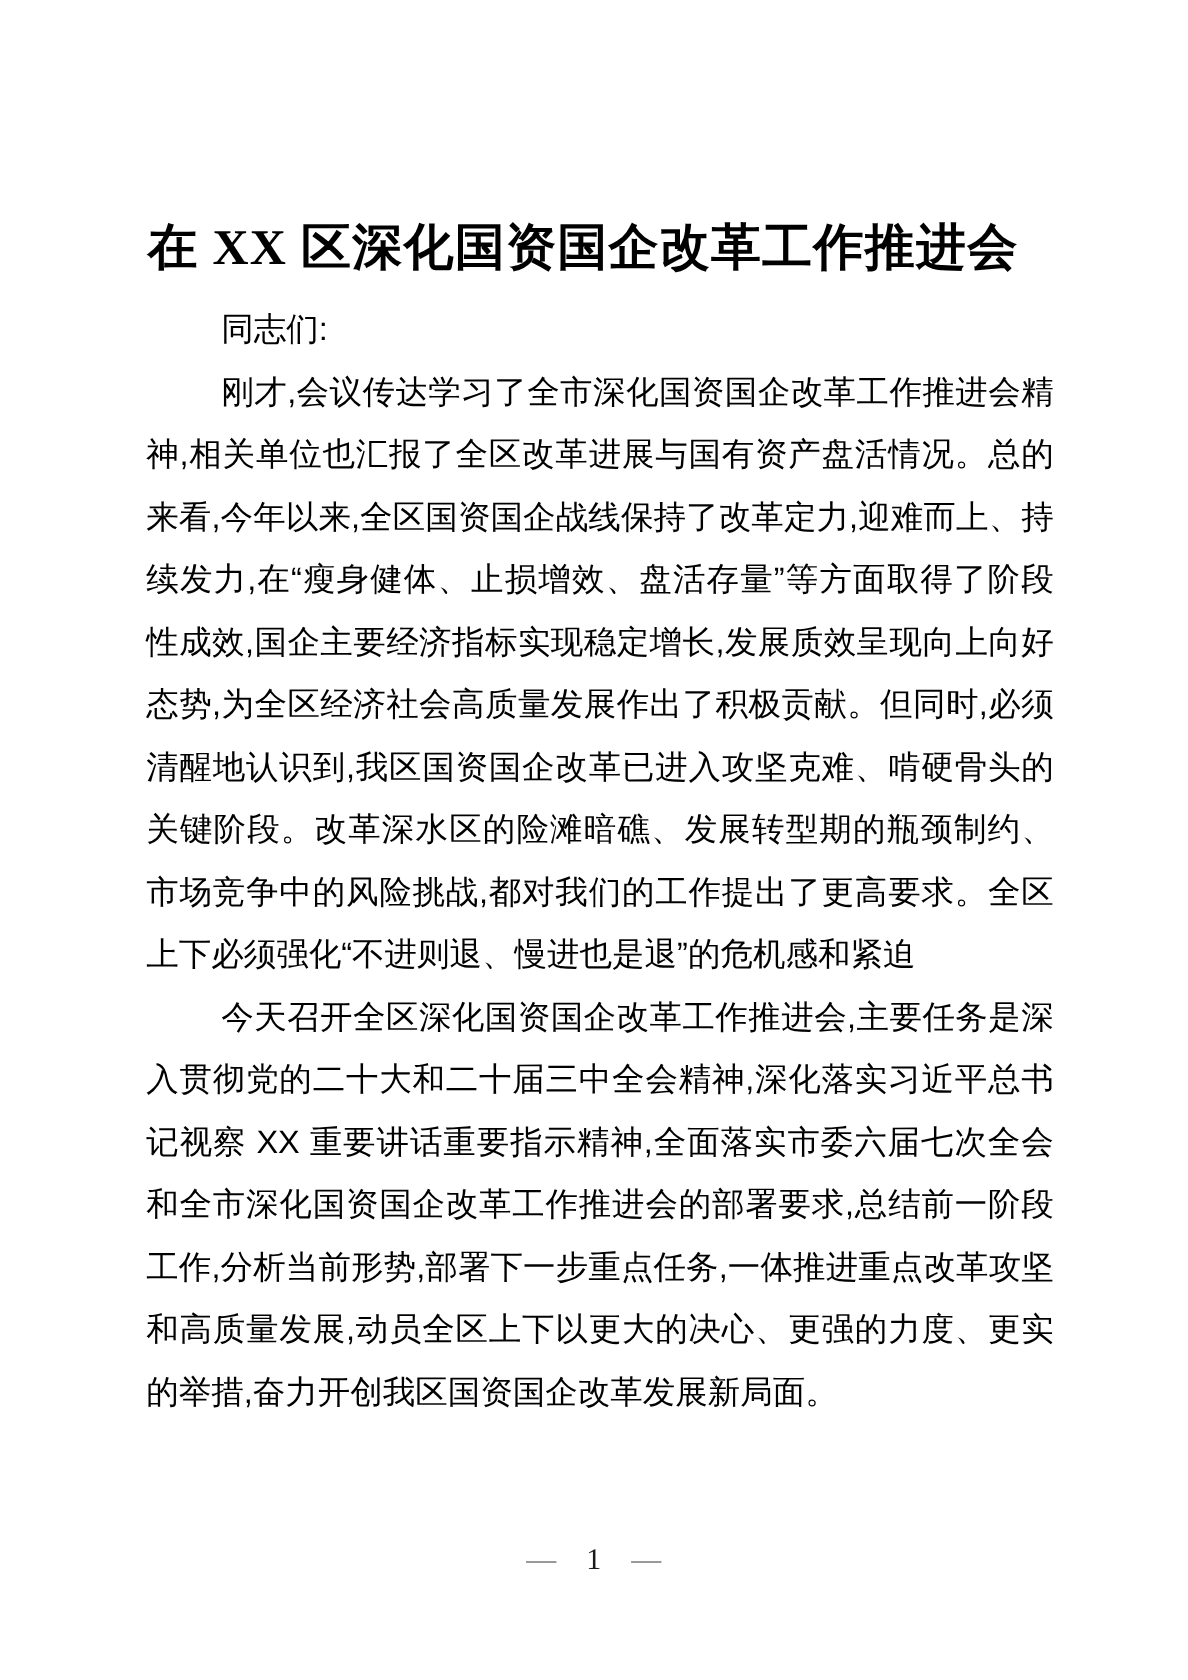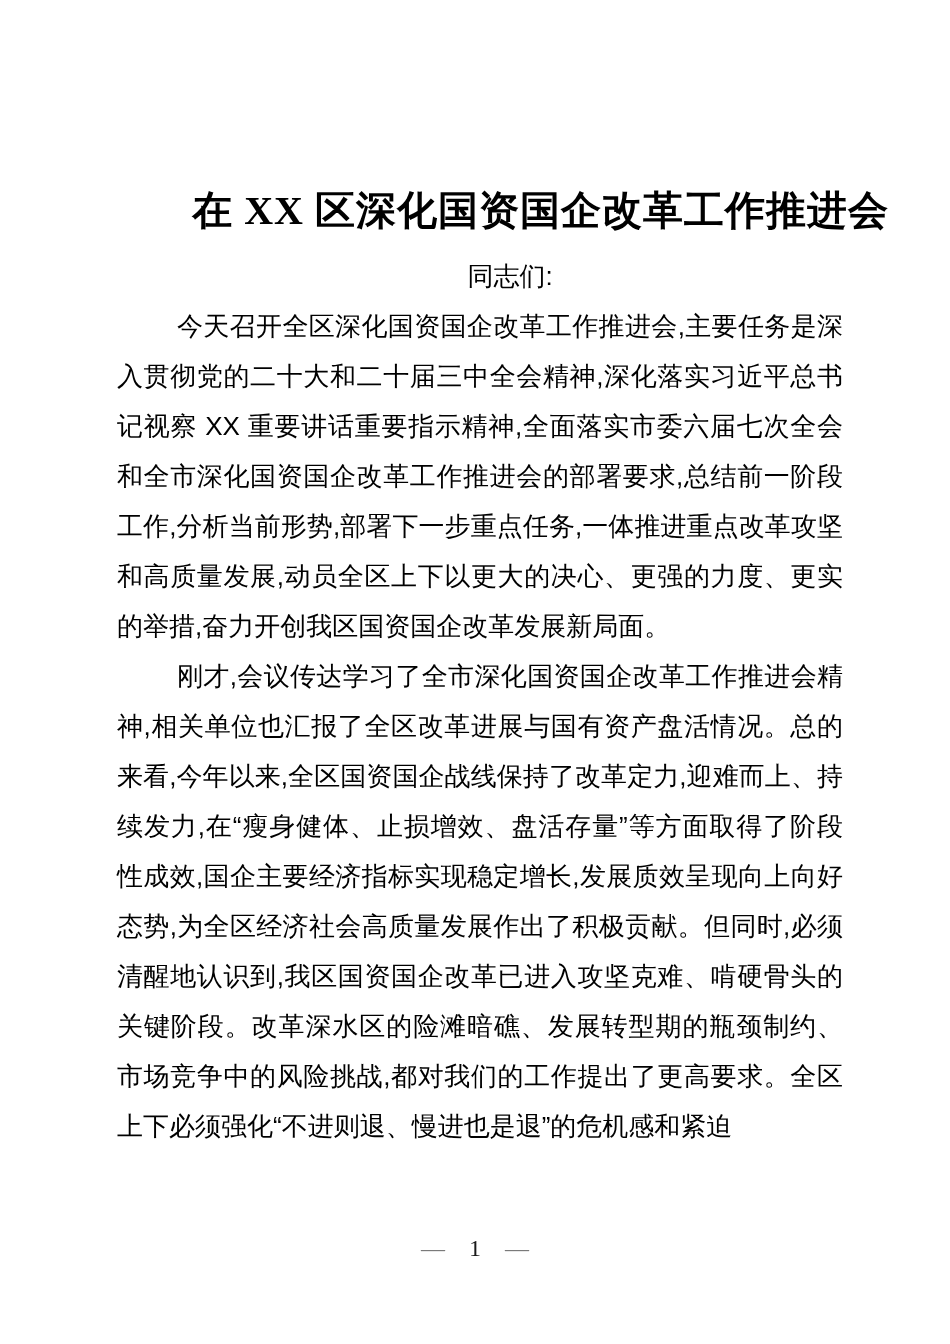--- a/index.html
+++ b/index.html
@@ -10,42 +10,41 @@
   .page {
     position: relative;
     width: 950px;
     height: 1344px;
     background: #ffffff;
     color: #000000;
     overflow: hidden;
     font-family: "Liberation Sans", "DejaVu Sans", sans-serif;
   }
   .doc-title {
-    margin: 14px;
+    margin: 1px;
     padding: 170px 47px 0 117px;
-    text-align: right;
+    text-align: left;
     font-family: "Liberation Serif", "DejaVu Serif", serif;
     font-weight: 700;
     font-size: 40px;
     line-height: 53px;
     letter-spacing: 1px;
   }
   .title-line {
     display: block;
   }
   .doc-body {
     margin: 14px 107px 0 117px;
   }
   .greeting {
     margin: 0;
     font-size: 26px;
     line-height: 50px;
     text-indent: 60px;
     font-weight: 300;
-    text-align: center;
   }
   .para {
     margin: 0;
     font-size: 26px;
     line-height: 50px;
     text-align: justify;
     text-indent: 60px;
     font-weight: 300;
   }
   .footer {
@@ -72,22 +71,22 @@
 <body>
 
 <div class="page">
 
   <h1 class="doc-title">
     <span class="title-line">在 XX 区深化国资国企改革工作推进会</span>
   </h1>
 
   <div class="doc-body">
     <p class="greeting">同志们:</p>
+    <p class="para">刚才,会议传达学习了全市深化国资国企改革工作推进会精神,相关单位也汇报了全区改革进展与国有资产盘活情况。总的来看,今年以来,全区国资国企战线保持了改革定力,迎难而上、持续发力,在“瘦身健体、止损增效、盘活存量”等方面取得了阶段性成效,国企主要经济指标实现稳定增长,发展质效呈现向上向好态势,为全区经济社会高质量发展作出了积极贡献。但同时,必须清醒地认识到,我区国资国企改革已进入攻坚克难、啃硬骨头的关键阶段。改革深水区的险滩暗礁、发展转型期的瓶颈制约、市场竞争中的风险挑战,都对我们的工作提出了更高要求。全区上下必须强化“不进则退、慢进也是退”的危机感和紧迫</p>
     <p class="para">今天召开全区深化国资国企改革工作推进会,主要任务是深入贯彻党的二十大和二十届三中全会精神,深化落实习近平总书记视察 XX 重要讲话重要指示精神,全面落实市委六届七次全会和全市深化国资国企改革工作推进会的部署要求,总结前一阶段工作,分析当前形势,部署下一步重点任务,一体推进重点改革攻坚和高质量发展,动员全区上下以更大的决心、更强的力度、更实的举措,奋力开创我区国资国企改革发展新局面。</p>
-    <p class="para">刚才,会议传达学习了全市深化国资国企改革工作推进会精神,相关单位也汇报了全区改革进展与国有资产盘活情况。总的来看,今年以来,全区国资国企战线保持了改革定力,迎难而上、持续发力,在“瘦身健体、止损增效、盘活存量”等方面取得了阶段性成效,国企主要经济指标实现稳定增长,发展质效呈现向上向好态势,为全区经济社会高质量发展作出了积极贡献。但同时,必须清醒地认识到,我区国资国企改革已进入攻坚克难、啃硬骨头的关键阶段。改革深水区的险滩暗礁、发展转型期的瓶颈制约、市场竞争中的风险挑战,都对我们的工作提出了更高要求。全区上下必须强化“不进则退、慢进也是退”的危机感和紧迫</p>
   </div>
 
   <div class="footer">
     <span class="dash">—</span>
     <span class="pagenum">1</span>
     <span class="dash">—</span>
   </div>
 
 </div>
 

